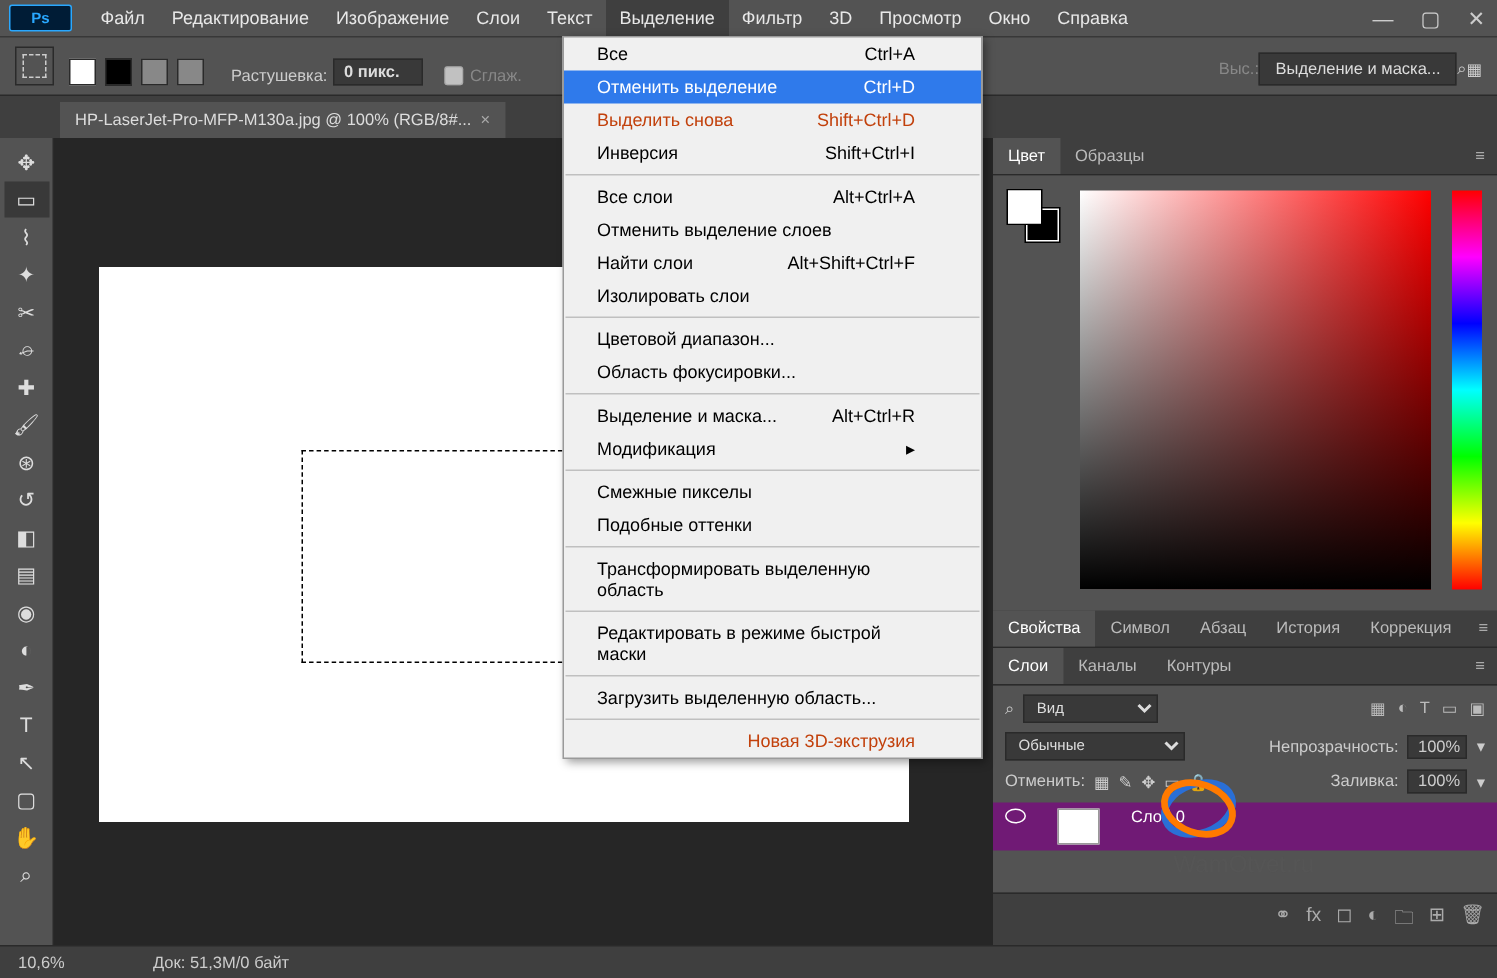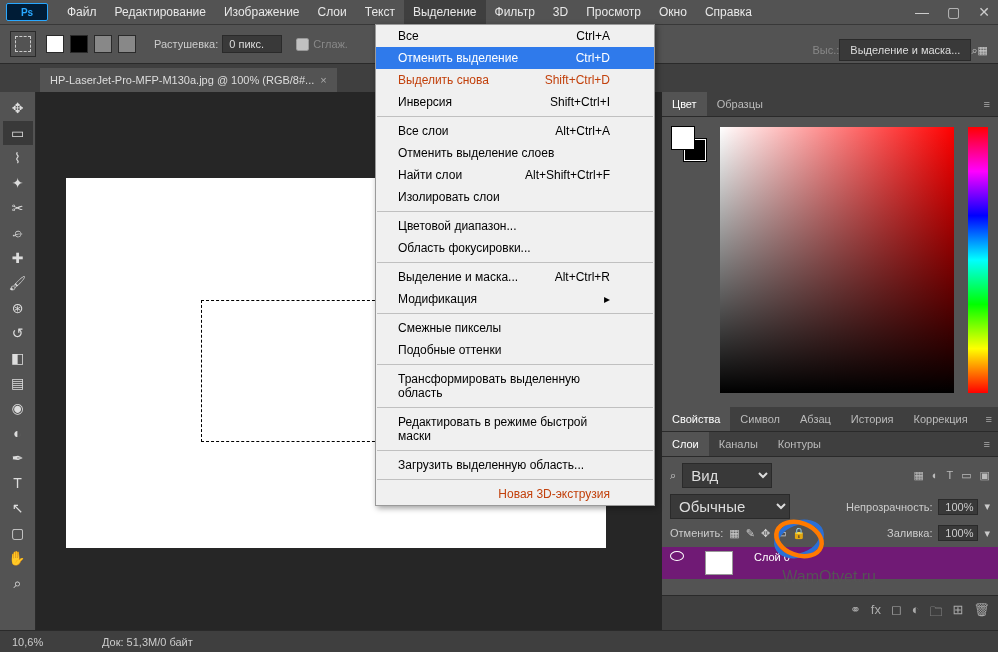--- a/index.html
+++ b/index.html
@@ -2,29 +2,29 @@
 <html><head>
 <meta charset="utf-8">
 <style>
 * { margin:0; padding:0; box-sizing:border-box; font-family:"Segoe UI",Tahoma,sans-serif; user-select:none; }
 body { background:#535353; width:998px; height:652px; overflow:hidden; position:relative; }
 .menubar { background:#535353; height:24px; display:flex; align-items:center; padding:0 6px; font-size:12px; color:#e8e8e8; }
 .ps-logo { width:42px; height:18px; background:#001c36; border:1px solid #29a8ff; border-radius:2px; margin-right:10px; display:flex; align-items:center; justify-content:center; color:#29a8ff; font-weight:bold; font-size:10px; }
 .menu-item { padding:0 9px; height:24px; display:flex; align-items:center; cursor:default; }
 .menu-item.active { background:#3f3f3f; }
 .win-controls { position:absolute; right:8px; top:4px; display:flex; gap:18px; color:#ccc; font-size:14px; }
-.optbar { background:#535353; height:40px; border-top:1px solid #383838; border-bottom:1px solid #2a2a2a; display:flex; align-items:center; padding:6px 10px; font-size:11px; color:#ccc; }
+.optbar { background:#535353; height:40px; border-top:1px solid #383838; border-bottom:1px solid #2a2a2a; display:flex; align-items:flex-end; padding:6px 10px; font-size:11px; color:#ccc; }
 .tool-preset { width:26px; height:26px; background:#535353; border:1px solid #2a2a2a; margin-right:10px; position:relative; }
 .tool-preset::after { content:""; position:absolute; inset:4px; border:1px dashed #ccc; }
 .swatch-row { display:flex; gap:6px; align-items:center; margin-right:18px; }
 .sw { width:18px; height:18px; background:#fff; border:1px solid #2a2a2a; }
 .sw.b{ background:#000; }
 .sw.g{ background:#888; }
 .opt-lbl { margin-right:4px; }
-.opt-input { background:#393939; border:1px solid #2a2a2a; color:#ddd; padding:2px 6px; font-size:11px; width:60px; }
+.opt-input { background:#393939; border:1px solid #2a2a2a; color:#ddd; padding:2px 6px; font-size:11px; width:60px;font-weight:bold; }
 .opt-chk { margin:0 4px 0 14px; }
 .right-opt { margin-left:auto; display:flex; align-items:center; color:#888;margin-top:12px; }
 .mask-btn { background:#393939; border:1px solid #2a2a2a; padding:4px 10px; color:#ddd; font-size:11px; }
 .tab-strip { background:#3f3f3f; height:28px; display:flex; align-items:flex-end; padding-left:40px; }
 .doc-tab { background:#535353; color:#ddd; font-size:11px; padding:6px 10px; display:flex; align-items:center; gap:6px; }
 .doc-tab .x { color:#aaa; }
 
 .workspace { position:absolute; top:92px; left:0; right:0; bottom:22px; display:flex; }
 .toolbox { width:36px; background:#535353; border-right:1px solid #2a2a2a; display:flex; flex-direction:column; align-items:center; padding-top:4px; gap:1px; }
 .tbx { width:30px; height:24px; display:flex; align-items:center; justify-content:center; color:#ddd; font-size:14px; cursor:pointer; position:relative; }
@@ -41,21 +41,21 @@
 .fgbg { position:relative; width:34px; height:34px; }
 .fg,.bg { position:absolute; width:22px; height:22px; border:1px solid #fff; box-shadow:0 0 0 1px #000; }
 .fg { background:#fff; top:0; left:0; z-index:2; }
 .bg { background:#000; bottom:0; right:0; }
 .picker { position:absolute; left:58px; top:10px; width:234px; height:266px; background:linear-gradient(to bottom, rgba(0,0,0,0), #000), linear-gradient(to right, #fff, #ff0000); }
 .hue { position:absolute; right:10px; top:10px; width:20px; height:266px; background:linear-gradient(to bottom,#ff0000,#ff00ff,#0000ff,#00ffff,#00ff00,#ffff00,#ff0000); }
 .props-panel { background:#86efac;border-radius:10px; }
 .layers-panel { flex:1; background:#535353; display:flex; flex-direction:column; }
 .layer-ctrls { padding:6px 8px; font-size:11px; color:#ccc; display:flex; flex-direction:column; gap:6px; }
 .lc-row { display:flex; align-items:center; gap:6px; }
-.lc-sel { background:#393939; border:1px solid #2a2a2a; color:#ddd; padding:2px 4px; font-size:15px; }
+.lc-sel { background:#393939; border:1px solid #2a2a2a; color:#ddd; padding:2px 4px; font-size:10px; }
 .lc-icons { margin-left:auto; display:flex; gap:8px; color:#bbb; }
 .lc-val { background:#393939; border:1px solid #2a2a2a; padding:1px 4px; width:40px; text-align:right; }
 .layer-item { background:#701a75; display:flex; align-items:flex-start; padding:4px 8px; gap:21px; font-size:11px; color:#fff; }
 .eye { width:14px; height:10px; border:1px solid #fff; border-radius:50%; }
 .thumb { width:28px; height:24px; background:#fff; border:1px solid #999; }
 .layer-foot { margin-top:auto; padding:6px 8px; display:flex; gap:10px; justify-content:flex-end; color:#aaa; font-size:13px; border-top:1px solid #2a2a2a; background:#3f3f3f; }
 .watermark { position:absolute; right:122px; bottom:66px; font-size:16px; color:#555; font-family:Arial; z-index:5; }
 .wm-logo { position:absolute; right:172px; bottom:86px; width:54px; height:54px; z-index:5; }
 
 .dropdown { position:absolute; left:375px; top:24px; width:280px; background:#f0f0f0; border:1px solid #9a9a9a; box-shadow:2px 2px 6px rgba(0,0,0,.4); font-size:12px; z-index:100; }

